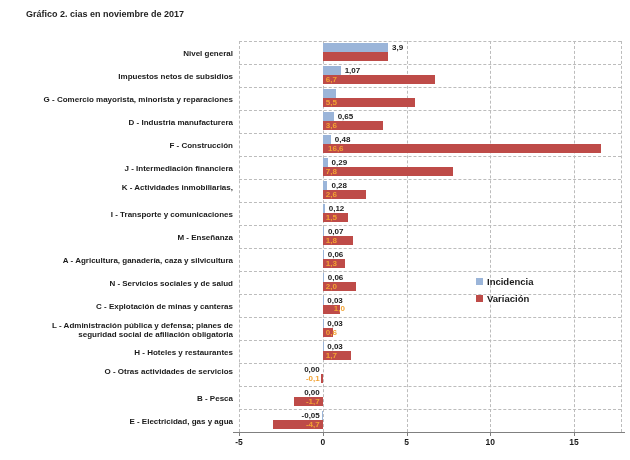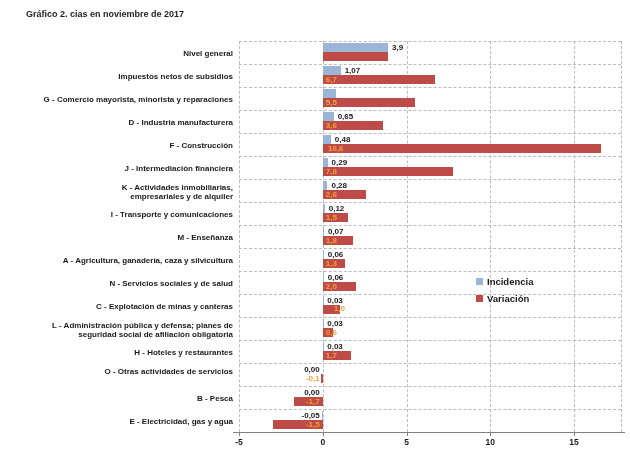--- a/index.html
+++ b/index.html
@@ -105,21 +105,20 @@
       <div class="vlabel" style="top: 144px; color: rgb(242, 162, 51); left: 328px;">16,6</div>
       <div class="cat" style="left: 0px; width: 233px; top: 164px;">
         <div>J - Intermediación financiera</div>
       </div>
       <div class="bar" style="left: 322.75px; width: 4.8575px; top: 158px; background: rgb(155, 181, 217);"></div>
       <div class="vlabel" style="top: 158px; color: rgb(26, 26, 26); left: 331.608px;">0,29</div>
       <div class="bar" style="left: 322.75px; width: 130.65px; top: 167px; background: rgb(190, 75, 72);"></div>
       <div class="vlabel" style="top: 167px; color: rgb(242, 162, 51); left: 325.75px;">7,8</div>
       <div class="cat" style="left: 0px; width: 233px; top: 182.5px;">
         <div>K - Actividades inmobiliarias,</div>
-        <div>empresariales y de alquiler</div>
       </div>
       <div class="bar" style="left: 322.75px; width: 4.69px; top: 181px; background: rgb(155, 181, 217);"></div>
       <div class="vlabel" style="top: 181px; color: rgb(26, 26, 26); left: 331.44px;">0,28</div>
       <div class="bar" style="left: 322.75px; width: 43.55px; top: 190px; background: rgb(190, 75, 72);"></div>
       <div class="vlabel" style="top: 190px; color: rgb(242, 162, 51); left: 325.75px;">2,6</div>
       <div class="cat" style="left: 0px; width: 233px; top: 210px;">
         <div>I - Transporte y comunicaciones</div>
       </div>
       <div class="bar" style="left: 322.75px; width: 2.01px; top: 204px; background: rgb(155, 181, 217);"></div>
       <div class="vlabel" style="top: 204px; color: rgb(26, 26, 26); left: 328.76px;">0,12</div>
@@ -179,21 +178,21 @@
       </div>
       <div class="vlabel" style="top: 388px; color: rgb(26, 26, 26); left: 259.75px; width: 60px; text-align: right;">0,00</div>
       <div class="bar" style="left: 294.275px; width: 28.475px; top: 397px; background: rgb(190, 75, 72);"></div>
       <div class="vlabel" style="top: 397px; color: rgb(242, 162, 51); left: 259.75px; width: 60px; text-align: right;">-1,7</div>
       <div class="cat" style="left: 0px; width: 233px; top: 417px;">
         <div>E - Electricidad, gas y agua</div>
       </div>
       <div class="bar" style="left: 321.913px; width: 1px; top: 411px; background: rgb(155, 181, 217);"></div>
       <div class="vlabel" style="top: 411px; color: rgb(26, 26, 26); left: 259.75px; width: 60px; text-align: right;">-0,05</div>
       <div class="bar" style="left: 272.5px; width: 50.25px; top: 420px; background: rgb(190, 75, 72);"></div>
-      <div class="vlabel" style="top: 420px; color: rgb(242, 162, 51); left: 259.75px; width: 60px; text-align: right;">-1,5</div>
+      <div class="vlabel" style="top: 420px; color: rgb(242, 162, 51); left: 259.75px; width: 60px; text-align: right;">-4,7</div>
       <div class="axis-line" style="left: 233px; top: 432px; width: 392px;"></div>
       <div class="axis-tick" style="left: 239px; top: 432px;"></div>
       <div class="axis-ticklabel" style="left: 239px; top: 437px;">-5</div>
       <div class="axis-tick" style="left: 322.75px; top: 432px;"></div>
       <div class="axis-ticklabel" style="left: 322.75px; top: 437px;">0</div>
       <div class="axis-tick" style="left: 406.5px; top: 432px;"></div>
       <div class="axis-ticklabel" style="left: 406.5px; top: 437px;">5</div>
       <div class="axis-tick" style="left: 490.25px; top: 432px;"></div>
       <div class="axis-ticklabel" style="left: 490.25px; top: 437px;">10</div>
       <div class="axis-tick" style="left: 574px; top: 432px;"></div>

